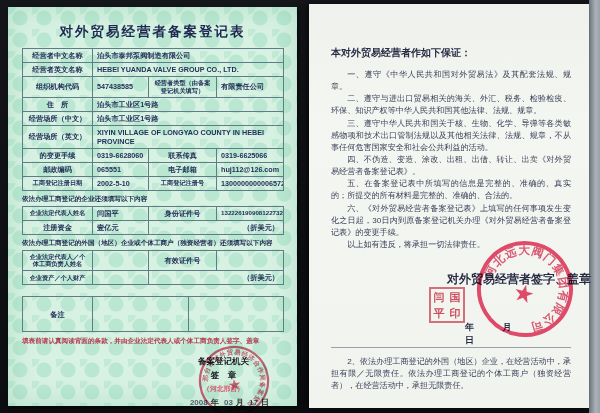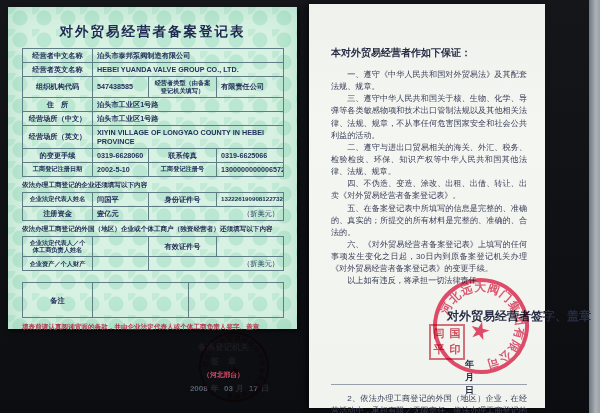--- a/index.html
+++ b/index.html
@@ -6,21 +6,21 @@
   body{
     width:600px;height:413px;position:relative;overflow:hidden;
     background:linear-gradient(180deg,#15161a 0%,#0c0d10 100%);
     font-family:"Liberation Sans","DejaVu Sans",sans-serif;
   }
   
   .scanner-strip{position:absolute;right:0;top:0;width:11px;height:413px;
     background:linear-gradient(90deg,#6f777f,#aab1b7 60%,#9aa1a8);}
   
   .page-left{
-    position:absolute;left:8px;top:7px;width:289px;height:322px;
+    position:absolute;left:8px;top:7px;width:289px;height:399px;
     background-color:#d7f1e2;
     background-image:
       radial-gradient(circle at 12px 11px, rgba(110,205,165,.28) 7px, transparent 8px),
       radial-gradient(circle at 0px 0px, rgba(110,205,165,.20) 7px, transparent 8px);
     background-size:24px 22px;
     box-shadow:inset 0 0 26px rgba(90,175,140,.28), 2px 2px 4px rgba(0,0,0,.6);
     box-sizing:border-box;padding:8px 14px 0 14px;
     color:#22305a;
   }
   .lp-title{text-align:center;font-size:13.5px;font-weight:bold;color:#1d2950;
@@ -28,35 +28,35 @@
   .lp-numrow{display:flex;justify-content:space-between;align-items:flex-end;
     font-size:7.2px;font-weight:bold;margin:0 2px 4px 2px;}
   .lp-numrow .red{color:#e8365a;letter-spacing:1px;font-size:8px;}
   .lp-numrow .code{color:#31406e;letter-spacing:.5px;}
   table.frm{width:100%;border-collapse:collapse;table-layout:fixed;}
   table.frm td{border:1px solid #5f7d85;font-size:7.2px;color:#22305a;
     padding:2px 4px;vertical-align:middle;line-height:1.25;overflow:hidden;}
   table.frm td.lab{text-align:center;font-weight:bold;}
   table.frm td.val{font-weight:bold;}
   table.frm td.sm{font-size:6.2px;}
-  table.frm td.right{text-align:right;font-weight:normal;}
+  table.frm td.right{text-align:right;font-weight:bold;}
   .sec{font-size:6.6px;font-weight:bold;color:#1d2950;margin:4px 0 2px 0;white-space:nowrap;}
   .lp-footer{color:#b43a50;font-size:6.6px;font-weight:bold;margin-top:5px;white-space:nowrap;}
   .lp-stamp-area{position:relative;height:62px;margin-top:2px;}
   .lp-authority{position:absolute;right:34px;top:6px;text-align:center;
     font-size:8.5px;font-weight:bold;color:#1c1c22;line-height:1.7;z-index:2;}
   .lp-authority .region{color:#e0506e;font-size:6.8px;font-weight:bold;}
   .lp-stamp{position:absolute;right:12px;top:-4px;width:74px;height:74px;z-index:3;
     opacity:.85;mix-blend-mode:multiply;transform:rotate(-8deg);}
   .lp-date{position:absolute;right:14px;bottom:2px;font-size:8px;color:#2a2a30;
     font-weight:bold;z-index:2;}
   .lp-date .num{color:#55606e;margin:0 3px;}
   
   .page-right{
-    position:absolute;left:309px;top:4px;width:236px;height:404px;
+    position:absolute;left:309px;top:4px;width:280px;height:404px;
     background:linear-gradient(180deg,#eef1ec,#f4f6f1 30%,#f1f3ee);
     box-shadow:-3px 0 6px rgba(0,0,0,.55);
     box-sizing:border-box;padding:42px 18px 0 22px;color:#3a4058;
   }
   .rp-title{font-size:10px;font-weight:bold;color:#272c44;margin:0 0 9px 0;}
   p.clause{font-size:8.1px;line-height:1.5;margin:0;text-indent:2em;
     text-align:justify;color:#3a4058;font-weight:500;}
   .rp-sig{position:relative;height:88px;margin-top:4px;}
   .rp-sig-label{position:absolute;left:116px;top:16px;font-size:12px;
     font-weight:bold;color:#272c44;z-index:2;white-space:nowrap;}
@@ -119,20 +119,26 @@
       <td class="lab">经营场所（英文）</td>
       <td class="val" colspan="3">XIYIN VILLAGE OF LONGYAO COUNTY IN HEBEI PROVINCE</td>
     </tr>
     <tr>
       <td class="lab">的变更手续</td>
       <td class="val">0319-6628060</td>
       <td class="lab">联系传真</td>
       <td class="val">0319-6625066</td>
     </tr>
     <tr>
+      <td class="lab">邮政编码</td>
+      <td class="val">065551</td>
+      <td class="lab">电子邮箱</td>
+      <td class="val">huj112@126.com</td>
+    </tr>
+    <tr>
       <td class="lab sm">工商登记注册日期</td>
       <td class="val">2002-5-10</td>
       <td class="lab sm">工商登记注册号</td>
       <td class="val">1300000000006572</td>
     </tr>
   </tbody>
     </table>
 
   <div class="sec">依法办理工商登记的企业还须填写以下内容</div>
 
@@ -219,22 +225,22 @@
       <span class="num">2008</span><span>年</span>
       <span class="num">03</span><span>月</span>
       <span class="num">17</span><span>日</span>
     </div>
   </div>
 </div>
 
 <div class="page-right">
   <div class="rp-title">本对外贸易经营者作如下保证：</div>
   <p class="clause">一、遵守《中华人民共和国对外贸易法》及其配套法规、规章。</p>
+  <p class="clause">二、遵守与进出口贸易相关的海关、外汇、税务、检验检疫、环保、知识产权等中华人民共和国其他法律、法规、规章。</p>
   <p class="clause">三、遵守中华人民共和国关于核、生物、化学、导弹等各类敏感物项和技术出口管制法规以及其他相关法律、法规、规章，不从事任何危害国家安全和社会公共利益的活动。</p>
-  <p class="clause">二、遵守与进出口贸易相关的海关、外汇、税务、检验检疫、环保、知识产权等中华人民共和国其他法律、法规、规章。</p>
   <p class="clause">四、不伪造、变造、涂改、出租、出借、转让、出卖《对外贸易经营者备案登记表》。</p>
   <p class="clause">五、在备案登记表中所填写的信息是完整的、准确的、真实的；所提交的所有材料是完整的、准确的、合法的。</p>
   <p class="clause">六、《对外贸易经营者备案登记表》上填写的任何事项发生变化之日起，30日内到原备案登记机关办理《对外贸易经营者备案登记表》的变更手续。</p>
   <p class="clause">以上如有违反，将承担一切法律责任。</p>
 
   <div class="rp-sig">
     <div class="rp-sig-label">对外贸易经营者签字、盖章</div>
     <svg class="rp-stamp" viewBox="0 0 100 100">
       <circle cx="50" cy="50" r="46" fill="none" stroke="#e83a60" stroke-width="4"></circle>
       <defs>

